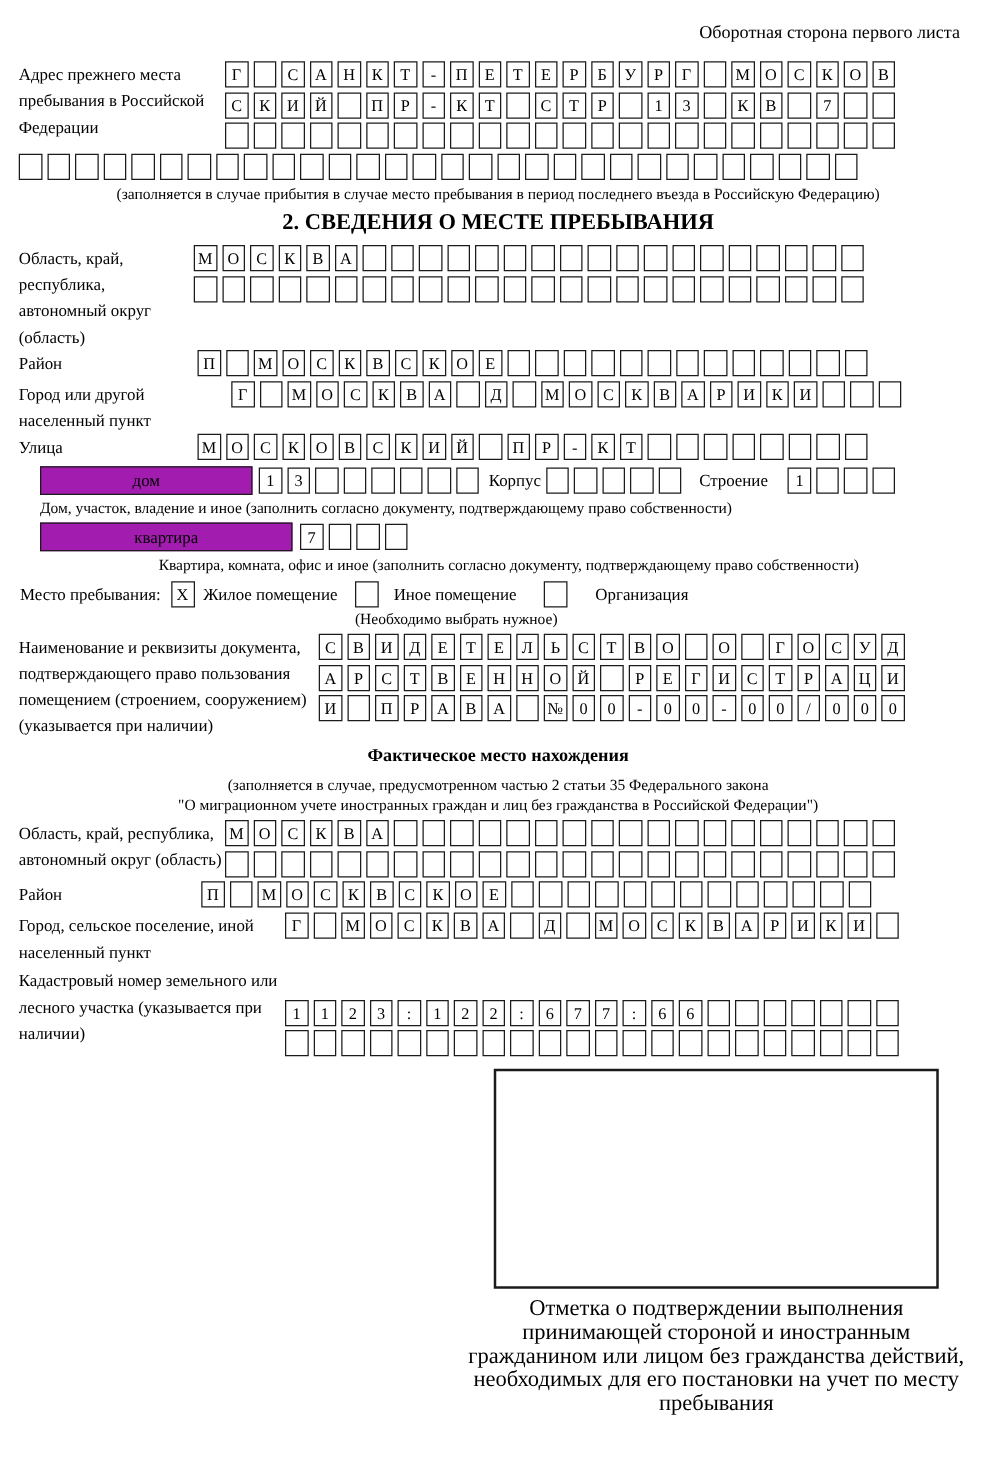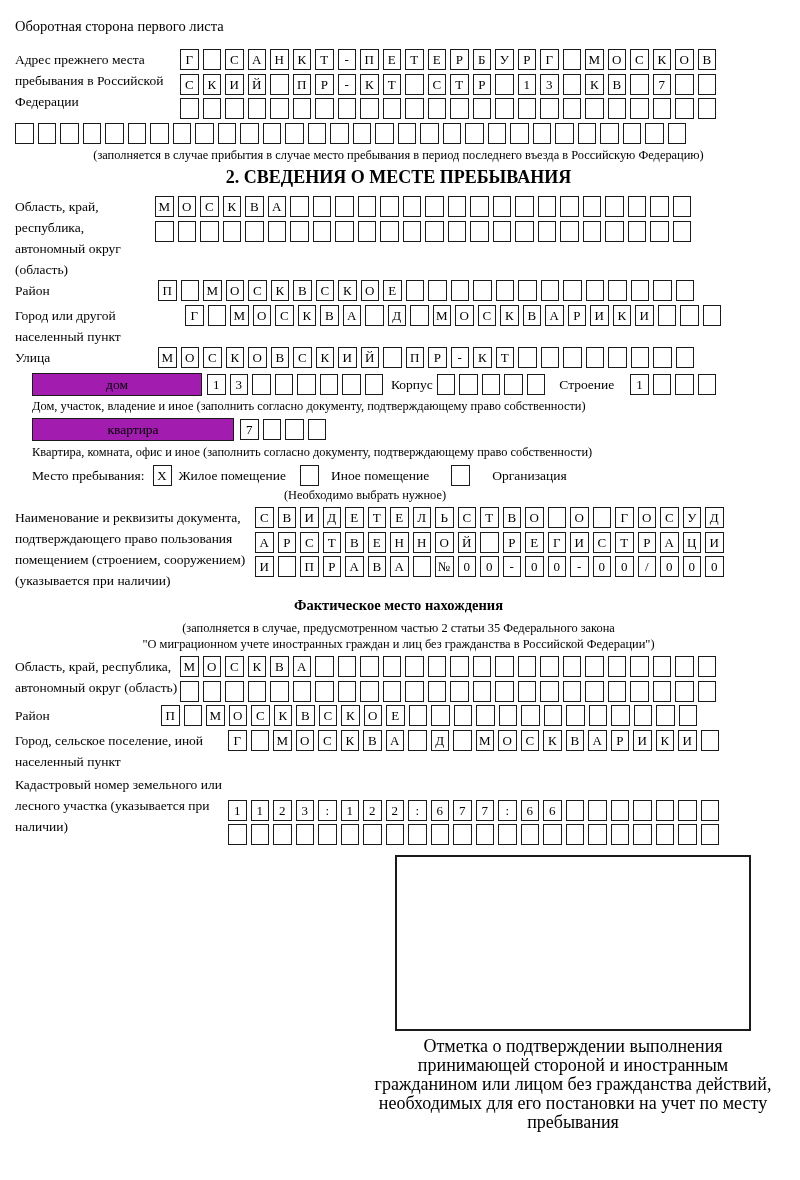--- a/index.html
+++ b/index.html
@@ -2,21 +2,21 @@
 <html lang="ru"><head>
 <meta charset="utf-8">
 <style>
   html,body{margin:0;padding:0;background:#ffffff;}
   .page{
     position:relative;width:800px;height:1180px;box-sizing:border-box;
     background:#ffffff;color:#000;overflow:hidden;
     font-family:"Liberation Serif","DejaVu Serif",serif;
     padding:18px 18px 0 15px;
   }
-  .hdr{font-size:14.5px;padding-right:14px;margin-bottom:14px;}
+  .hdr{text-align:right;font-size:14.5px;padding-right:14px;margin-bottom:14px;}
   .lbl{font-size:13.5px;line-height:21px;flex:none;}
   .frow{display:flex;align-items:flex-start;}
   .rows{display:flex;flex-direction:column;}
   .crow{display:flex;gap:4px;margin-bottom:3.5px;}
   .cell{
     flex:none;width:16.5px;height:19px;border:1.8px solid #1b1b1b;
     display:flex;align-items:center;justify-content:center;
     font-size:13px;line-height:1;background:#fff;
   }
   .note{font-size:12.4px;text-align:center;line-height:16px;}
@@ -346,23 +346,23 @@
 
   <div class="inline" style="margin-left:17px;">
     <div class="nbox" style="width:200px;">квартира</div>
     <div class="crow" style="margin:0 0 0 6px;">
         <span class="cell">7</span>
         <span class="cell"></span>
         <span class="cell"></span>
         <span class="cell"></span>
       </div>
   </div>
-  <div class="note" style="text-align:left;margin:3px 0 5px 17px;">Квартира, комната, офис и иное (заполнить согласно документу, подтверждающему право собственности)</div>
-
-  <div class="inline mt4" style="margin-left:17px;text-align:center;">
+  <div class="note" style="text-align:center;margin:3px 0 5px 17px;">Квартира, комната, офис и иное (заполнить согласно документу, подтверждающему право собственности)</div>
+
+  <div class="inline mt4" style="margin-left:1px;text-align:center;">
     <div class="lbl">Место пребывания:</div>
     <div class="cbox" style="margin-left:8px;">X</div>
     <div class="lbl" style="margin-left:7px;">Жилое помещение</div>
     <div class="cbox" style="margin-left:14px;"></div>
     <div class="lbl" style="margin-left:12px;">Иное помещение</div>
     <div class="cbox" style="margin-left:22px;"></div>
     <div class="lbl" style="margin-left:22px;">Организация</div>
   </div>
   <div class="note" style="width:330px;margin:1px 0 4px 185px;">(Необходимо выбрать нужное)</div>
 

